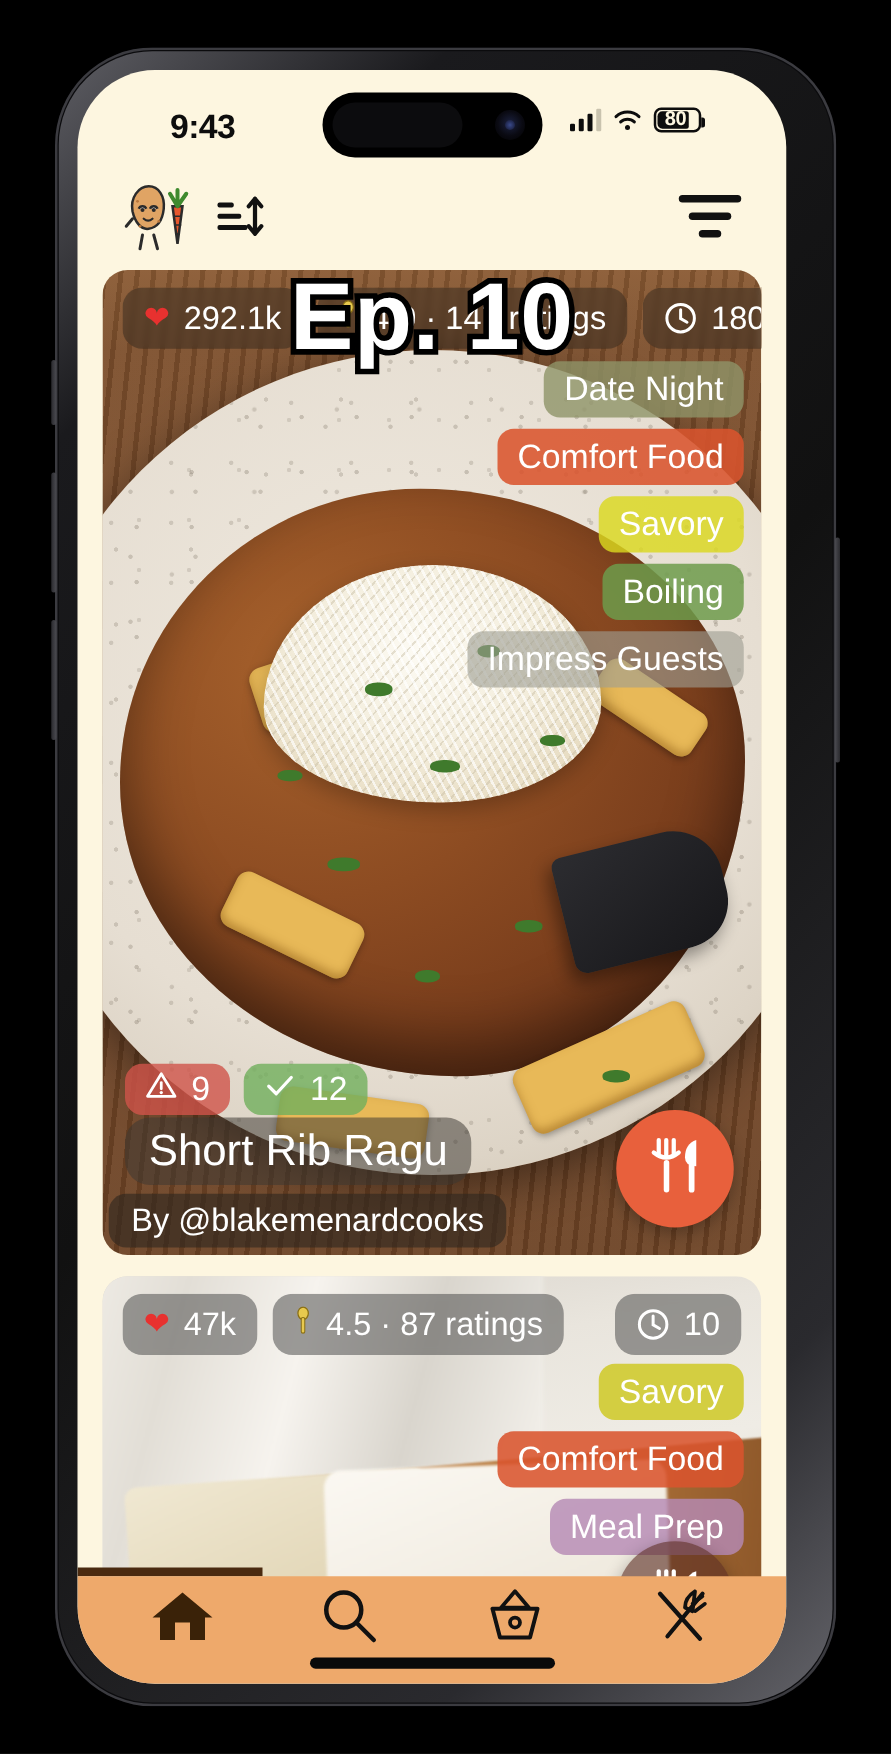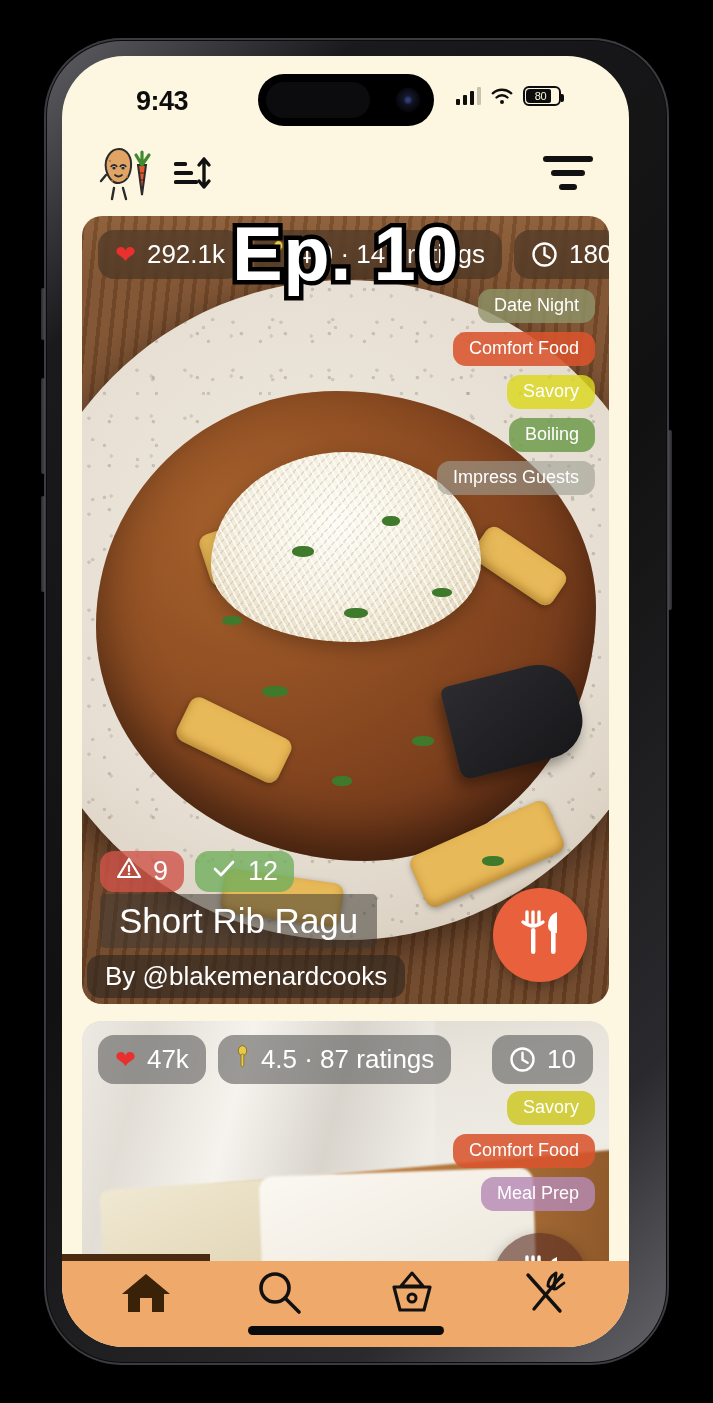--- a/index.html
+++ b/index.html
@@ -92,21 +92,21 @@
     width: 38px; height: 20px; border-radius: 6px;
     border: 2px solid #0d0d0d; position: relative;
     display:flex; align-items:center;
   }
   .battery .fill {
     position:absolute; left:1px; top:1px; bottom:1px;
     width: 74%; background:#0d0d0d; border-radius:4px 2px 2px 4px;
   }
   .battery .pct {
     position: relative; z-index:2; color:#fdf6e0;
-    font-size: 11px; font-weight: normal; width:100%;
+    font-size: 16px; font-weight: bold; width:100%;
     text-align:center; letter-spacing:-0.3px; padding-right:3px;
   }
   .battery::after{
     content:""; position:absolute; right:-5px; top:6px;
     width:3px; height:8px; background:#0d0d0d; border-radius:0 2px 2px 0;
   }
 
   
   .app-header {
     height: 86px; padding: 0 36px 0 30px;
@@ -240,21 +240,21 @@
   .pill .clock{ width:27px; height:27px; }
   .clock-pill{ margin-left:auto;justify-content:space-between; }
 
   .tags{
     position:absolute; right:14px; z-index:6;
     display:flex; flex-direction:column; align-items:flex-end; gap:9px;
   }
   .tags.t1{ top:73px; }
   .tags.t2{ top:70px; }
   .tag{
-    color:#fff; font-size:18px; padding:6px 16px; border-radius:13px;
+    color:#fff; font-size:27px; padding:6px 16px; border-radius:13px;
     white-space:nowrap; line-height:1.22;
   }
 
   .ep-overlay{
     position:absolute; left:50%; transform:translateX(-50%);
     top: -6px; z-index:8;
     font-size: 76px; font-weight: bold; color:#fff;
     letter-spacing:0.5px;
     -webkit-text-stroke: 9px #000;
     paint-order: stroke fill;
@@ -268,21 +268,21 @@
     display:inline-flex; align-items:center; gap:11px;
     border-radius:14px; padding:5px 16px;
     color:#fff; font-size:27px; font-weight:500;
   }
   .flag.warn{ background: rgba(208,84,74,0.80); }
   .flag.ok{ background: rgba(112,175,92,0.80); }
 
   .title-chip{
     position:absolute; left:18px; bottom:56px; z-index:6;
     background: rgba(60,55,50,0.52);
-    border-radius:5px; padding:7px 19px;
+    border-radius:20px; padding:7px 19px;
     color:#fff; font-size:35px; font-weight:500;
   }
   .author-chip{
     position:absolute; left:5px; bottom:6px; z-index:6;
     background: rgba(46,38,30,0.62);
     border-radius:14px; padding:6px 18px;
     color:#fff; font-size:26px;
   }
   .fab{
     position:absolute; right:22px; bottom:22px; z-index:7;

